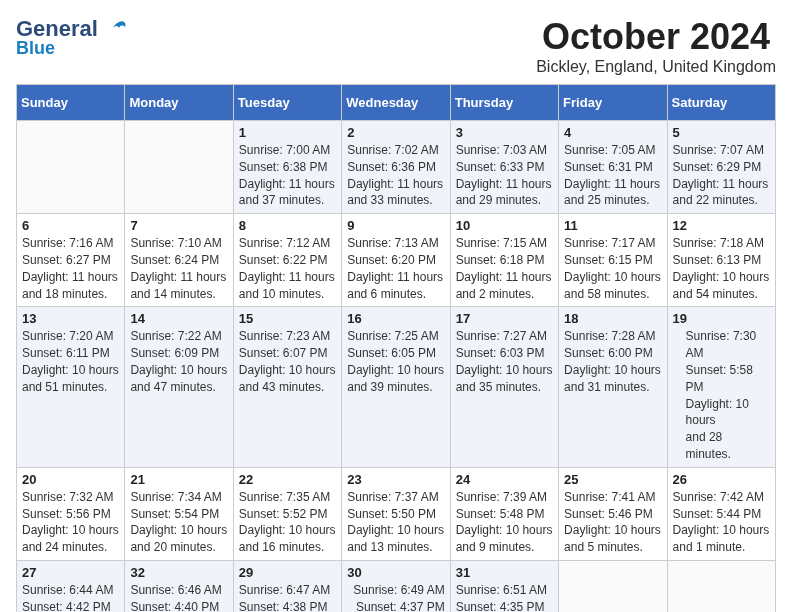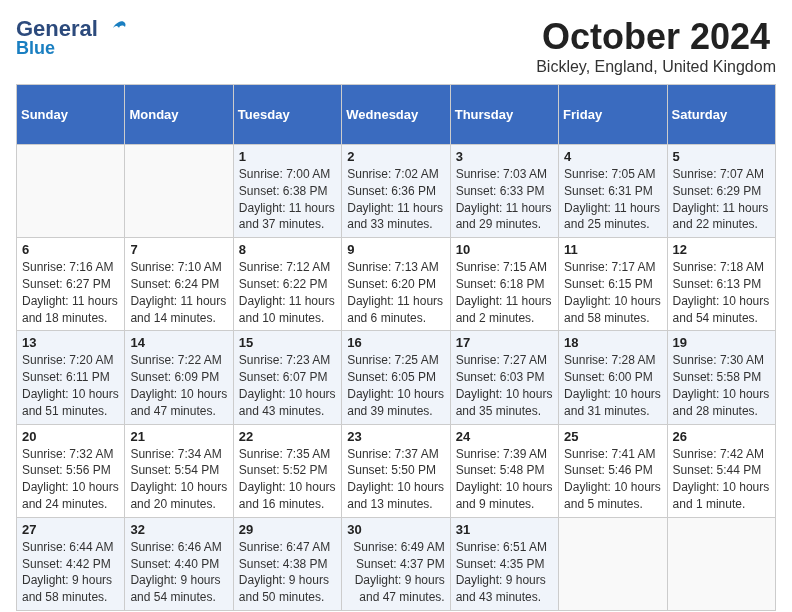--- a/index.html
+++ b/index.html
@@ -41,21 +41,21 @@
     .calendar {
       width: 100%;
       border-collapse: collapse;
       border: 1px solid #ccc;
     }
     .calendar th {
       background: #3a6bbf;
       color: #fff;
       font-size: 13px;
       font-weight: bold;
-      padding: 22px 4px;
+      padding: 10px 4px;
       text-align: left;
       border: 1px solid #ccc;
     }
     .calendar td {
       border: 1px solid #ccc;
       vertical-align: top;
       padding: 4px 5px;
       font-size: 11px;
       color: #333;
       width: calc(100% / 7);
@@ -240,21 +240,21 @@
         </td>
         <td>
           <span class="day-number">18</span>
           <div class="day-info" style="white-space: pre-line;">Sunrise: 7:28 AM
 Sunset: 6:00 PM
 Daylight: 10 hours
 and 31 minutes.</div>
         </td>
         <td>
           <span class="day-number">19</span>
-          <div class="day-info" style="white-space: pre-line;">Sunrise: 7:30 AM
+          <div class="day-info" style="white-space: pre-line; margin-left: 13px;">Sunrise: 7:30 AM
 Sunset: 5:58 PM
 Daylight: 10 hours
 and 28 minutes.</div>
         </td>
       </tr>
       <tr>
         <td>
           <span class="day-number">20</span>
           <div class="day-info" style="white-space: pre-line;">Sunrise: 7:32 AM
 Sunset: 5:56 PM

